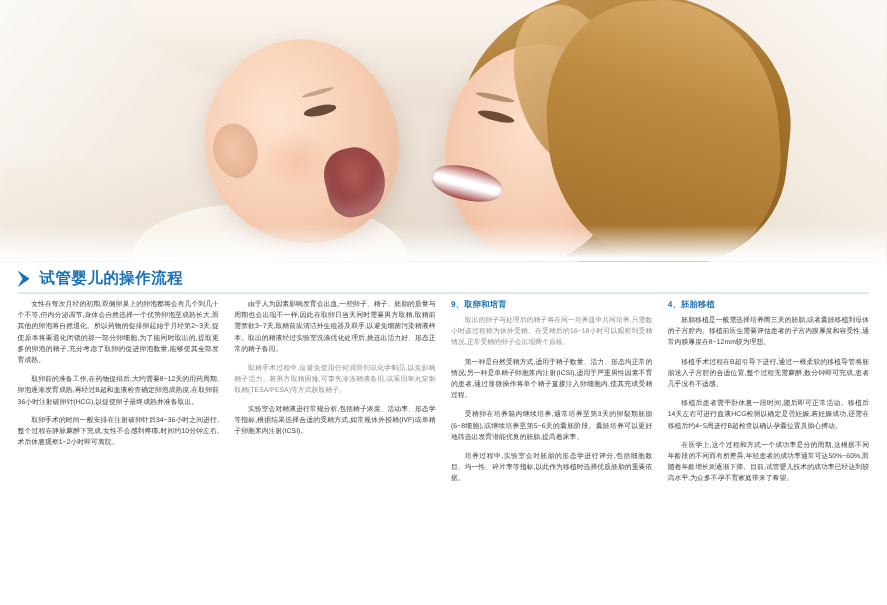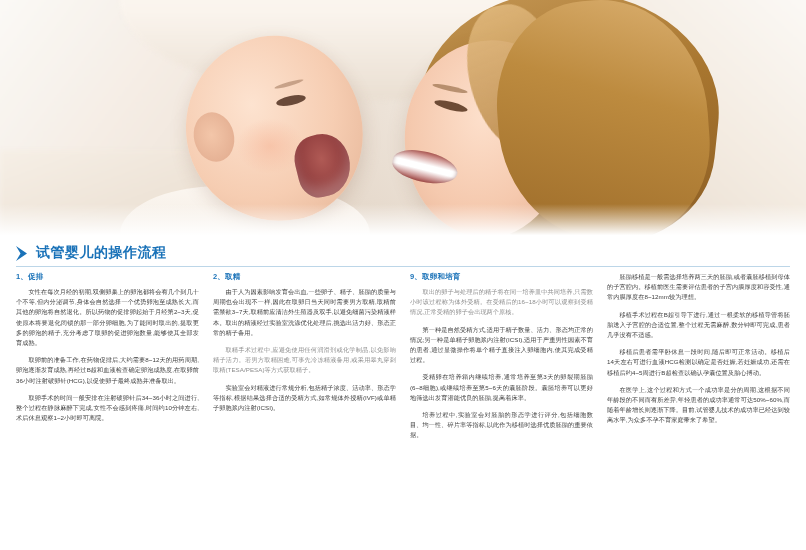--- a/index.html
+++ b/index.html
@@ -331,42 +331,41 @@
         <path d="M0 0 L11 7.5 L0 15 L4.5 7.5 Z" fill="#1a72b8"></path>
       </svg>
     </span>
     <span class="section-title-text">试管婴儿的操作流程</span>
   </div>
   <div class="title-rule"></div>
 
   <div class="cols">
 
     <div class="col">
-      <div class="col-head">1、促排</div>
       <p class="para">女性在每次月经的初期,双侧卵巢上的卵泡都将会有几个到几十个不等,但内分泌调节,身体会自然选择一个优势卵泡至成熟长大,而其他的卵泡将自然退化。所以药物的促排卵起始于月经第2~3天,促使原本将要退化闭锁的那一部分卵细胞,为了能同时取出的,提取更多的卵泡的精子,充分考虑了取卵的促进卵泡数量,能够使其全部发育成熟。</p>
       <p class="para">取卵前的准备工作,在药物促排后,大约需要8~12天的用药周期,卵泡逐渐发育成熟,再经过B超和血液检查确定卵泡成熟度,在取卵前36小时注射破卵针(HCG),以促使卵子最终成熟并准备取出。</p>
       <p class="para">取卵手术的时间一般安排在注射破卵针后34~36小时之间进行,整个过程在静脉麻醉下完成,女性不会感到疼痛,时间约10分钟左右,术后休息观察1~2小时即可离院。</p>
     </div>
 
     <div class="col">
-      <div class="col-head">2、取精</div>
       <p class="para">由于人为因素影响发育会出血,一些卵子、精子、胚胎的质量与周期也会出现不一样,因此在取卵日当天同时需要男方取精,取精前需禁欲3~7天,取精前应清洁外生殖器及双手,以避免细菌污染精液样本。取出的精液经过实验室洗涤优化处理后,挑选出活力好、形态正常的精子备用。</p>
       <p class="para faded">取精手术过程中,应避免使用任何润滑剂或化学制品,以免影响精子活力。若男方取精困难,可事先冷冻精液备用,或采用睾丸穿刺取精(TESA/PESA)等方式获取精子。</p>
       <p class="para">实验室会对精液进行常规分析,包括精子浓度、活动率、形态学等指标,根据结果选择合适的受精方式,如常规体外授精(IVF)或单精子卵胞浆内注射(ICSI)。</p>
     </div>
 
     <div class="col">
       <div class="col-head">9、取卵和培育</div>
       <p class="para faded">取出的卵子与处理后的精子将在同一培养皿中共同培养,只需数小时该过程称为体外受精。在受精后的16~18小时可以观察到受精情况,正常受精的卵子会出现两个原核。</p>
       <p class="para">第一种是自然受精方式,适用于精子数量、活力、形态均正常的情况;另一种是单精子卵胞浆内注射(ICSI),适用于严重男性因素不育的患者,通过显微操作将单个精子直接注入卵细胞内,使其完成受精过程。</p>
       <p class="para">受精卵在培养箱内继续培养,通常培养至第3天的卵裂期胚胎(6~8细胞),或继续培养至第5~6天的囊胚阶段。囊胚培养可以更好地筛选出发育潜能优良的胚胎,提高着床率。</p>
       <p class="para">培养过程中,实验室会对胚胎的形态学进行评分,包括细胞数目、均一性、碎片率等指标,以此作为移植时选择优质胚胎的重要依据。</p>
     </div>
 
     <div class="col">
+      <div class="col-head">4、胚胎移植</div>
       <p class="para">胚胎移植是一般需选择培养两三天的胚胎,或者囊胚移植到母体的子宫腔内。移植前医生需要评估患者的子宫内膜厚度和容受性,通常内膜厚度在8~12mm较为理想。</p>
       <p class="para">移植手术过程在B超引导下进行,通过一根柔软的移植导管将胚胎送入子宫腔的合适位置,整个过程无需麻醉,数分钟即可完成,患者几乎没有不适感。</p>
       <p class="para">移植后患者需平卧休息一段时间,随后即可正常活动。移植后14天左右可进行血液HCG检测以确定是否妊娠,若妊娠成功,还需在移植后约4~5周进行B超检查以确认孕囊位置及胎心搏动。</p>
       <p class="para">在医学上,这个过程和方式一个成功率是分的周期,这根据不同年龄段的不同而有所差异,年轻患者的成功率通常可达50%~60%,而随着年龄增长则逐渐下降。目前,试管婴儿技术的成功率已经达到较高水平,为众多不孕不育家庭带来了希望。</p>
     </div>
 
   </div>
 </div>
 
 </body></html>

